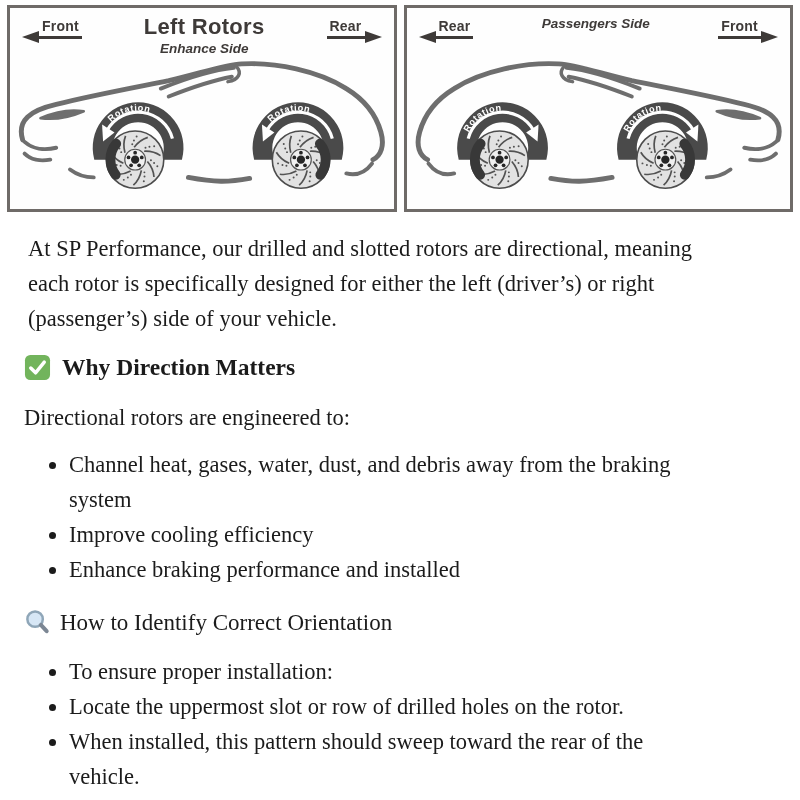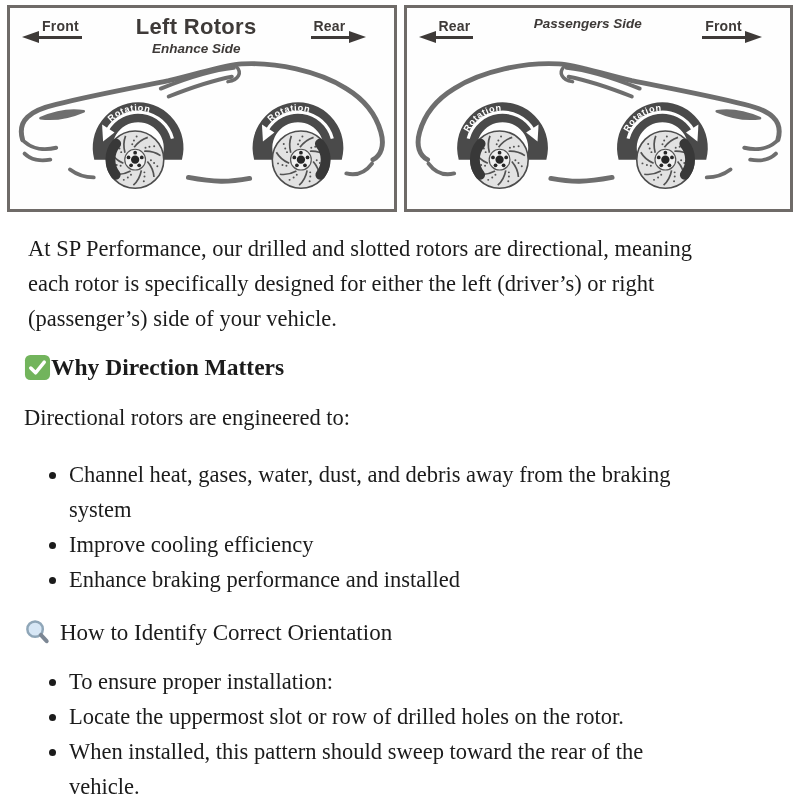--- a/index.html
+++ b/index.html
@@ -9,21 +9,21 @@
   }
 
   
   .panels { display:flex; gap:7px; padding:5px 7px 0 7px; box-sizing:border-box; }
   .panel {
     position:relative; flex:1; height:207px; box-sizing:border-box;
     border:3px solid #6f6b68; background:#fefefe;
   }
   .panel-header {
     display:flex; justify-content:space-between; align-items:flex-start;
-    padding:7px 28px 0 12px;
+    padding:7px 12px 0 12px;
     font-family:"Liberation Sans", sans-serif; color:#3e3a38;
   }
   .dir {
     position:relative; margin-top:4px; padding:0 3px 2px 3px;
     border-bottom:3px solid #3e3a38; font-weight:bold; font-size:14px;
     letter-spacing:0.2px; line-height:1.1;
   }
   .dir .tri { position:absolute; width:0; height:0;
     border-top:6px solid transparent; border-bottom:6px solid transparent; bottom:-7px; }
   .dir.arrow-left  { margin-left:17px; }
@@ -34,30 +34,30 @@
   .titleblock { text-align:center; line-height:1.12; margin-top:0; }
   .ptitle { font-size:22px; font-weight:800; letter-spacing:0.3px; }
   .psub   { font-size:13.5px; font-weight:bold; font-style:italic; margin-top:1px; }
 
   .car-svg { position:absolute; left:0; bottom:2px; width:100%; height:150px; }
 
   
   .content { padding:15px 24px 0 24px; font-size:22.5px; line-height:35px; }
   .intro { margin:4px; max-width:690px; }
   h2.s1 {
-    display:flex; align-items:center; 
+    display:flex; align-items:center; gap:11px;
     margin:14px 0 0 0; font-size:23.5px; line-height:35px; font-weight:bold;
   }
   h2.s2 {
     display:flex; align-items:center; gap:9px;
     margin:18px 0 0 0; font-size:23px; line-height:35px; font-weight:normal;
   }
   h2 svg { flex-shrink:0; }
   .lead { margin:15px 0 0 0; }
-  ul { margin:22px 0 0 0; padding:0 0 0 45px; }
+  ul { margin:12px 0 0 0; padding:0 0 0 45px; }
   ul.list2 { margin-top:14px; }
   li { max-width:632px; }
 </style>
 </head>
 <body>
 
 <svg width="0" height="0" style="position:absolute" aria-hidden="true">
   <defs>
     <g id="carbody" stroke="#6e6e6e" stroke-width="5" fill="none" stroke-linecap="round" stroke-linejoin="round">
       <path d="M10 84 C4 64 18 54 44 48 C80 39 118 32 158 24 C192 16 214 8 232 7 C266 5 310 14 338 32 C356 43 368 58 373 76 C377 90 373 100 365 104"></path>

